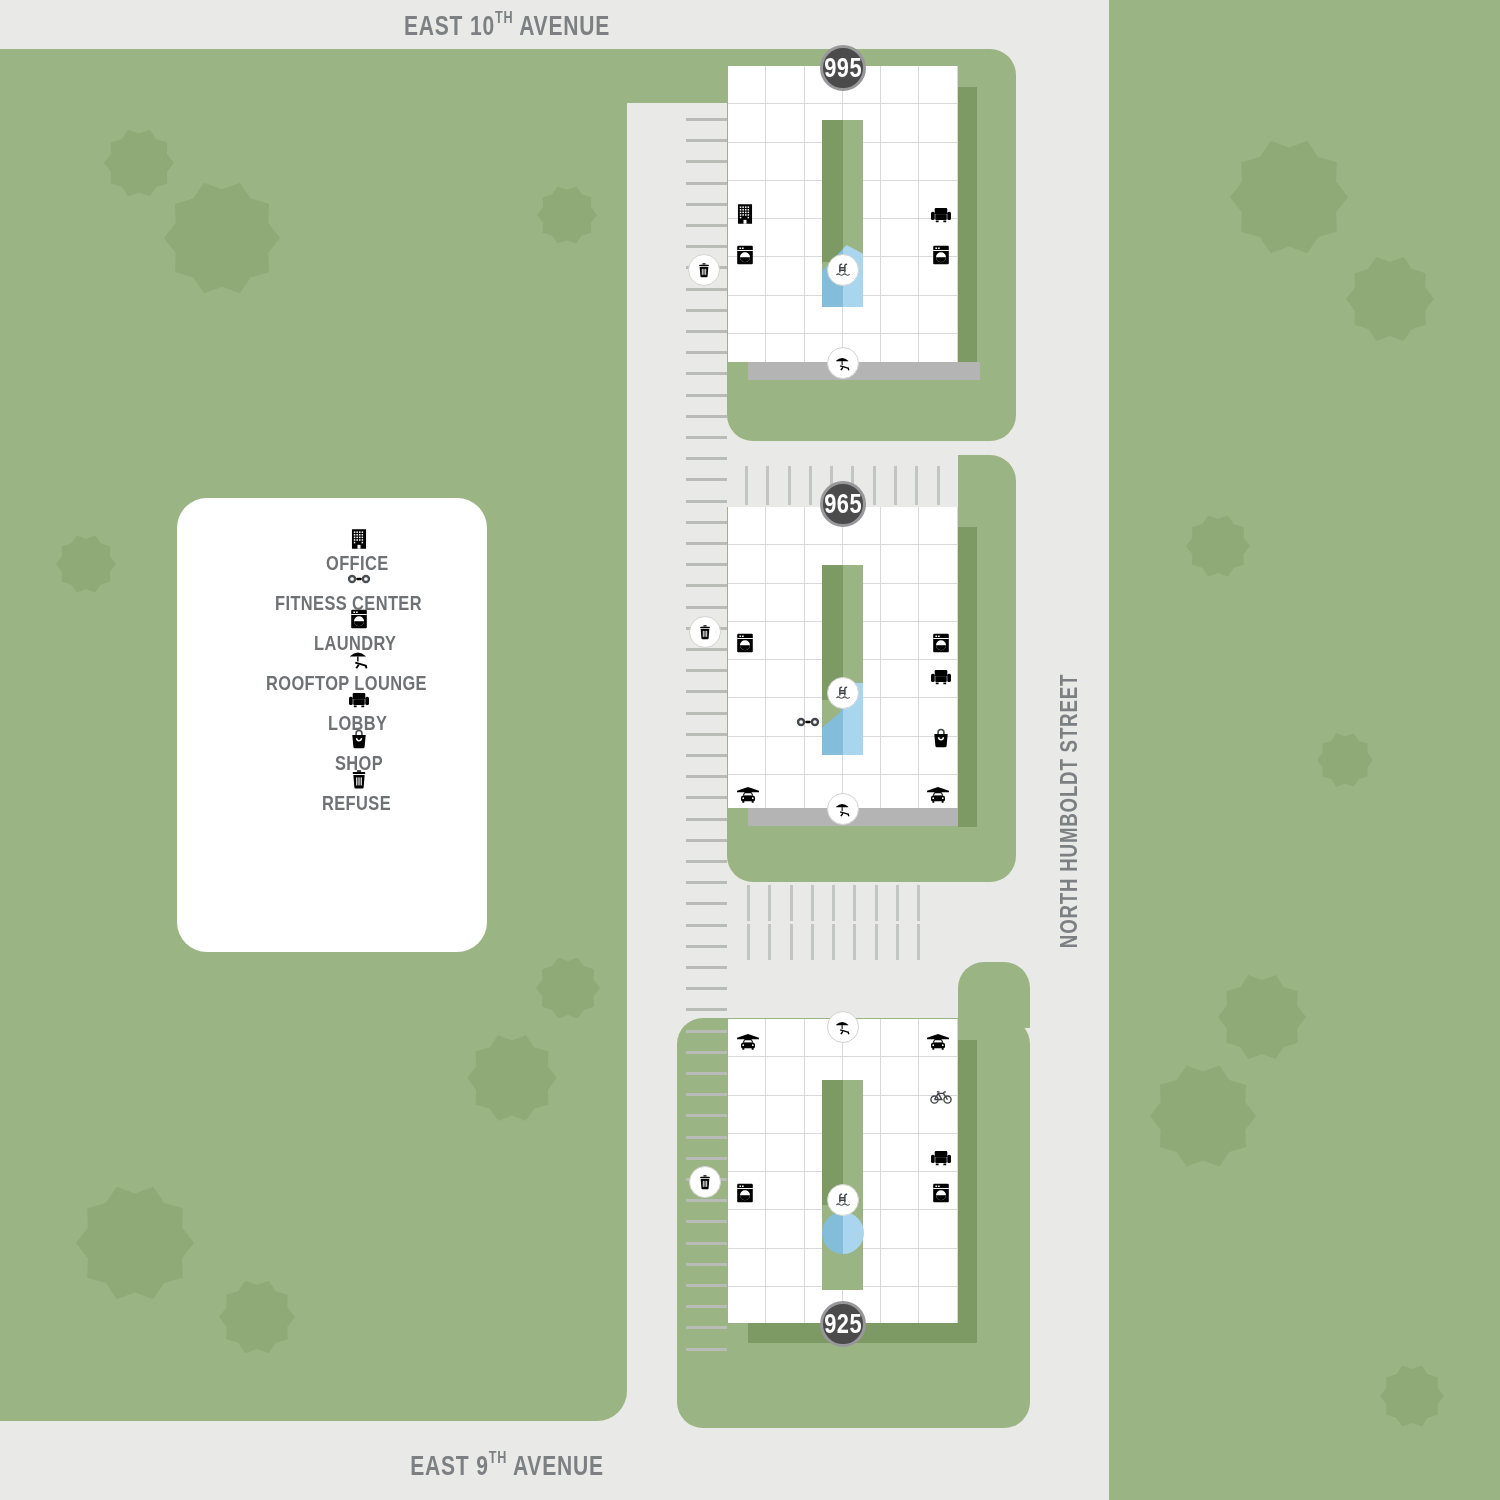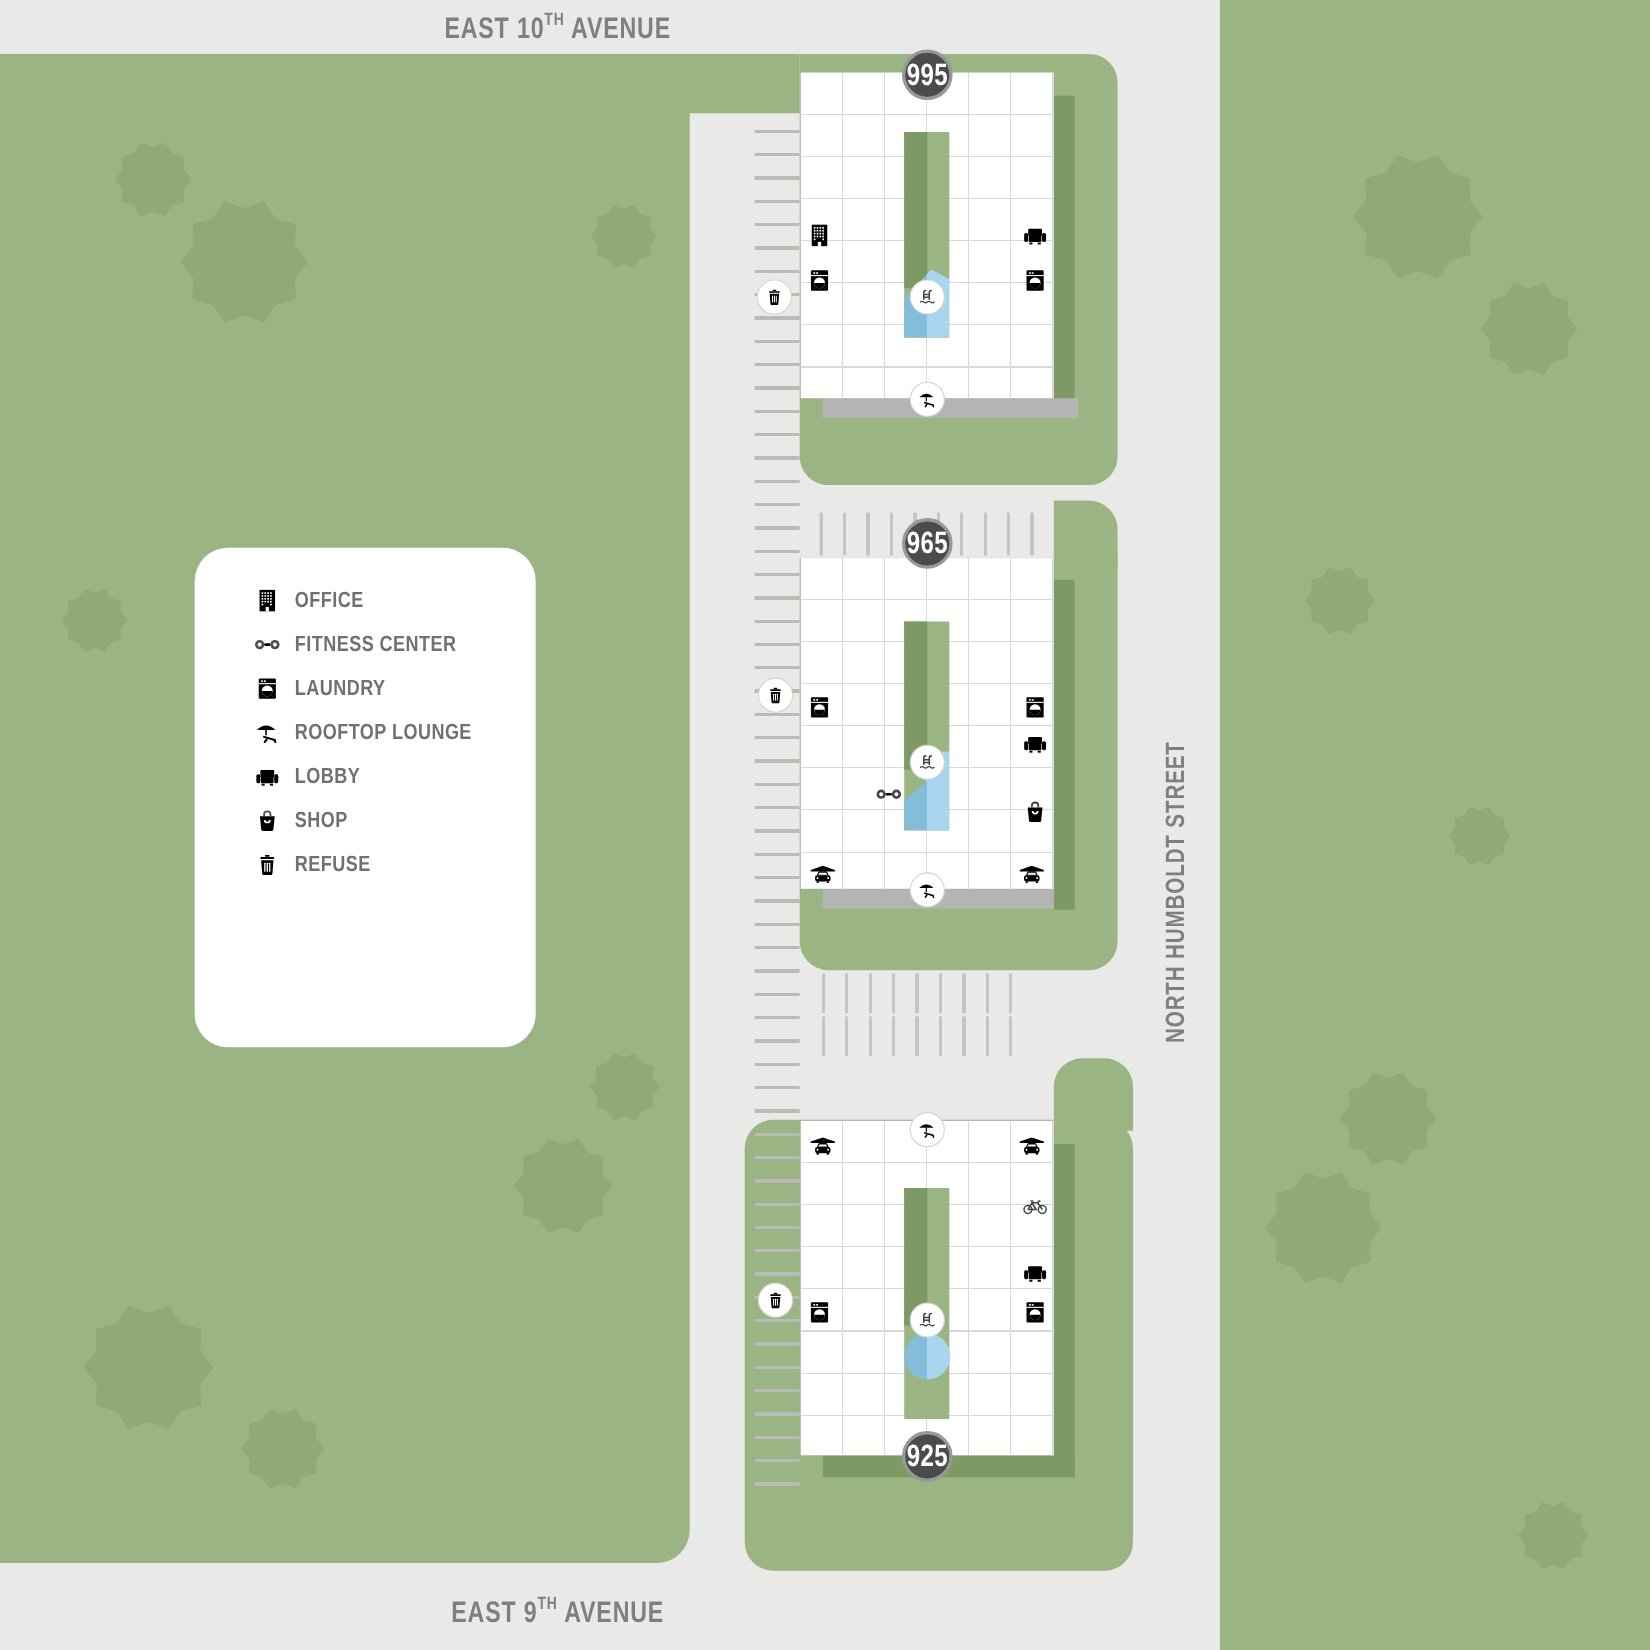--- a/index.html
+++ b/index.html
@@ -27,21 +27,21 @@
   .mic{position:absolute;width:26px;height:26px;color:#42464b;}
   .mic-lg{width:30px;height:28px;}
   .cond{display:inline-block;transform:scaleX(.78);transform-origin:center;white-space:nowrap;}
   .street-label{position:absolute;color:#7d8083;font-weight:bold;font-size:27px;letter-spacing:1px;
       transform:translate(-50%,-50%);white-space:nowrap;}
   .street-label sup{font-size:60%;position:relative;top:-2px;}
   .vertical-street{position:absolute;color:#7d8083;font-weight:bold;font-size:24px;letter-spacing:1px;
       transform:translate(-50%,-50%) rotate(-90deg);white-space:nowrap;}
   #legend{position:absolute;left:177px;top:498px;width:310px;height:454px;background:#fff;border-radius:30px;
       box-sizing:border-box;padding:28px 0 0 53px;}
-  .lrow{display:flex;align-items:center;height:40px;}
+  .lrow{display:flex;align-items:center;height:40px;flex-direction:column;}
   .lic{width:26px;height:26px;flex:0 0 26px;color:#4a4e52;}
   .llab{margin-left:12px;font-size:20px;font-weight:bold;letter-spacing:.5px;color:#6f7275;
       transform:scaleX(.82);transform-origin:left center;white-space:nowrap;}
 </style>
 </head>
 <body>
 
 <svg width="0" height="0" style="position:absolute" aria-hidden="true">
   <defs>
     <symbol id="i-office" viewBox="0 0 24 24">
@@ -292,21 +292,21 @@
     </div>
   <div class="wc" style="left:689px;top:1166px;">
       <svg>
         <use href="#i-trash"></use>
       </svg>
     </div>
 
   <div class="badge" style="left:820px;top:45px;">
       <span class="cond">995</span>
     </div>
-  <div class="badge" style="left:820px;top:471px;justify-content:center;">
+  <div class="badge" style="left:820px;top:481px;justify-content:center;">
       <span class="cond">965</span>
     </div>
   <div class="badge" style="left:820px;top:1301px;">
       <span class="cond">925</span>
     </div>
 
   <div id="legend">
     <div class="lrow">
       <svg class="lic">
           <use href="#i-office"></use>

